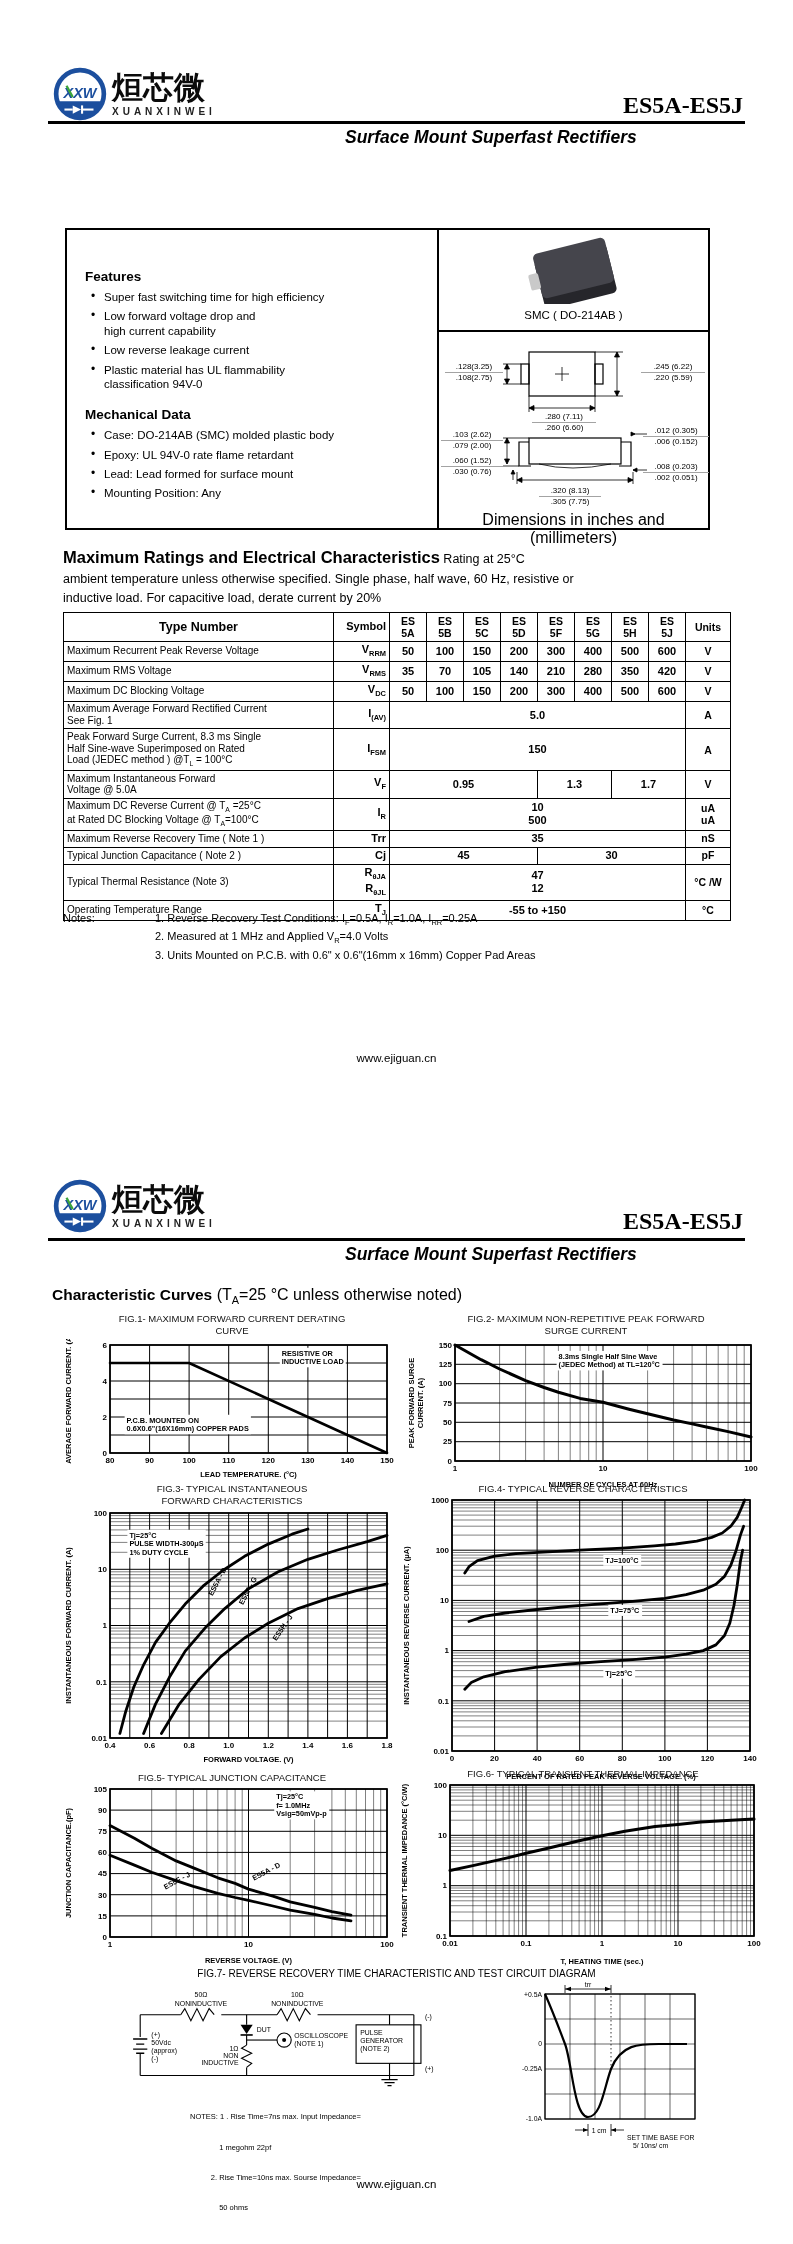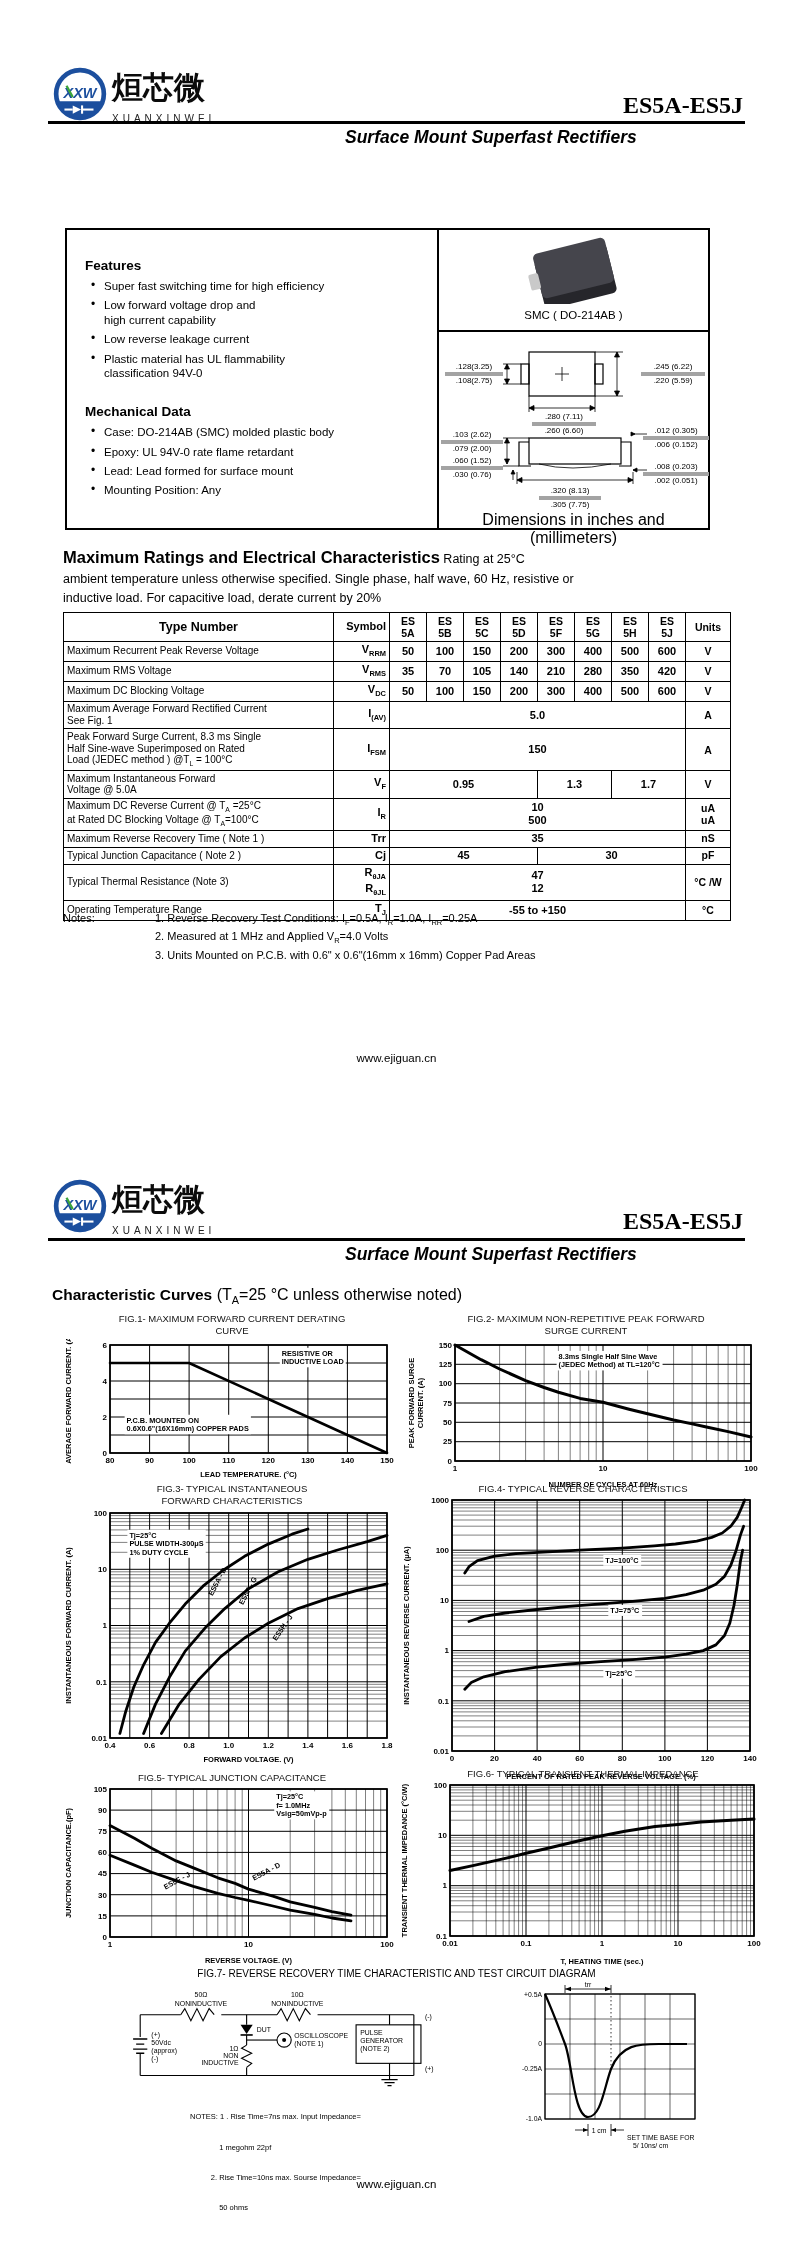--- a/index.html
+++ b/index.html
@@ -1,35 +1,35 @@
 <!DOCTYPE html>
 <html><head>
 <meta charset="utf-8">
 <style>
 *{box-sizing:border-box}
 html,body{margin:0;padding:0}
 body{width:793px;height:2244px;position:relative;background:#fff;color:#000;font-family:"Liberation Sans",sans-serif;overflow:hidden}
 .abs{position:absolute}
 
 .brand-cn{font-size:31px;font-weight:bold;line-height:1;color:#0b0b0b;font-family:"DejaVu Sans",sans-serif}
-.brand-en{font-size:10px;letter-spacing:4px;color:#222;margin-top:10px;font-weight:normal}
+.brand-en{font-size:10px;letter-spacing:4px;color:#222;margin-top:3px;font-weight:bold}
 .part-no{font-family:"Liberation Serif",serif;font-weight:bold;font-size:24px;text-align:right}
 .hdr-rule{height:3px;background:#000}
 .hdr-sub{font-weight:bold;font-style:italic;font-size:17.5px;}
 
 .box{border:2px solid #000;position:absolute;background:#fff}
 .feat-title{font-weight:bold;font-size:13.5px;margin:0 0 6px 18px}
 ul.blist{list-style:none;margin:0 0 0 0;padding:0 8px 0 24px;font-size:11.5px}
 ul.blist li{margin:5px 0;white-space:pre-line;position:relative;padding-left:13px;line-height:1.25}
 ul.blist li:before{content:"\2022";position:absolute;left:0;top:-1px;font-size:12px}
 
 .pkg-label{position:absolute;width:100%;text-align:center;font-size:11.5px}
 .pkg-divider{position:absolute;left:0;width:100%;height:2px;background:#000}
 .frac{position:absolute;text-align:center;font-size:8px;line-height:1.25;white-space:nowrap}
-.frac .ft{display:block;border-bottom:4px solid #a3a3a3;padding:0 1px}
+.frac .ft{display:block;border-bottom:1px solid #a3a3a3;padding:0 1px}
 .frac .fb{display:block}
 .pkg-caption{position:absolute;width:100%;text-align:center;font-size:16px}
 
 .sec-title{font-size:16.5px;font-weight:bold}
 .sec-suffix{font-size:12.5px;font-weight:normal}
 .intro{font-size:12.5px;line-height:1.5}
 table.ratings{border-collapse:collapse;table-layout:fixed;width:667px;font-size:11px}
 table.ratings th,table.ratings td{border:1.4px solid #000;padding:1.5px 3px;vertical-align:middle;line-height:1.18}
 th.c-label{font-size:12.5px;text-align:center}
 td.c-label{text-align:left;font-size:10px;font-weight:normal}
@@ -68,31 +68,31 @@
   </svg>
 </div>
 <div class="abs" style="left:112px;top:72px">
   <div class="brand-cn">烜芯微</div>
   <div class="brand-en">XUANXINWEI</div>
 </div>
 <div class="abs part-no" style="right:50px;top:92px;width:300px">ES5A-ES5J</div>
 <div class="abs hdr-rule" style="left:48px;top:121px;width:697px"></div>
 <div class="abs hdr-sub" style="right:48px;top:127px;width:400px">Surface Mount Superfast Rectifiers</div>
 
-<div class="box" style="left:65px;top:228px;width:408px;height:302px;padding-top:28px">
+<div class="box" style="left:65px;top:228px;width:408px;height:302px;padding-top:39px">
   <div class="feat-title">Features</div>
   <ul class="blist">
     <li>Super fast switching time for high efficiency</li>
     <li>Low forward voltage drop and
 high current capability</li>
     <li>Low reverse leakage current</li>
     <li>Plastic material has UL flammability
 classification 94V-0</li>
   </ul>
-  <div class="feat-title" style="margin-top:24px">Mechanical Data</div>
+  <div class="feat-title" style="margin-top:16px">Mechanical Data</div>
   <ul class="blist">
     <li>Case: DO-214AB (SMC) molded plastic body</li>
     <li>Epoxy: UL 94V-0 rate flame retardant</li>
     <li>Lead: Lead formed for surface mount</li>
     <li>Mounting Position: Any</li>
   </ul>
 </div>
 
 <div class="box" style="left:437px;top:228px;width:273px;height:302px">
   <svg class="abs" style="left:70px;top:6px" width="130" height="68" viewBox="0 0 130 68">

